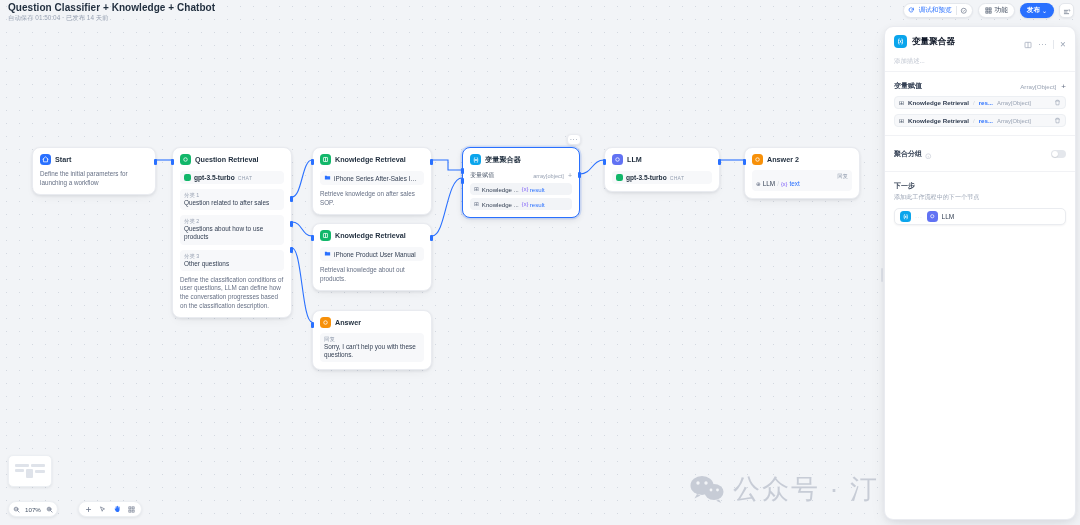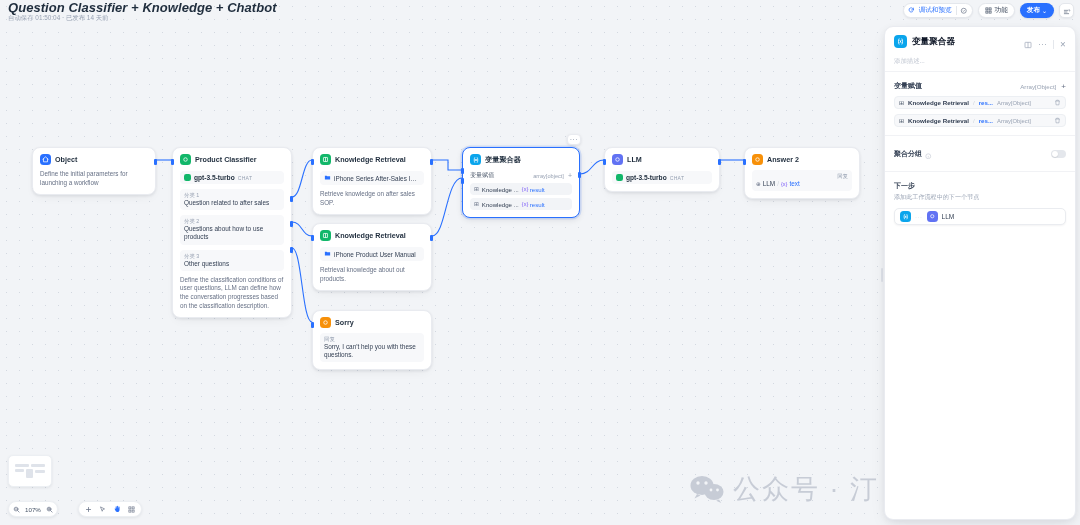--- a/index.html
+++ b/index.html
@@ -22,23 +22,22 @@
 
   
   #topbar {
     position: absolute; top: 0; left: 0; right: 0; height: 25px;
     display: flex; align-items: flex-start; justify-content: space-between;
     padding: 3px 6px 0 8px;
     pointer-events: none;
   }
   .title-wrap { pointer-events: auto; }
   .wf-title {
-    font-size: 13px; font-weight: bold; color: #1f2d3d; letter-spacing: 0.05px;
+    font-size: 10px; font-weight: bold; color: #1f2d3d; letter-spacing: 0.05px;
     line-height: 9px;
-    font-style: italic;
   }
   .wf-sub { font-size: 6.4px; color: #98a2b3; line-height: 9px; margin-top: 1px; }
 
   .topbar-right { pointer-events: auto; display: flex; align-items: center; gap: 5px; }
   .pill {
     height: 15px; border-radius: 8px; background: #fff;
     border: 0.5px solid #e4e7ec;
     box-shadow: 0 1px 2px rgba(16,24,40,.06);
     display: flex; align-items: center; gap: 3px; padding: 0 6px;
     font-size: 6.6px; color: #344054; white-space: nowrap;
@@ -247,34 +246,34 @@
     </svg>
 
     <div class="node" style="left:32px; top:147px; width:124px;">
       <div class="node-head">
         <div class="node-ico ico-blue">
           <svg width="7" height="7" viewBox="0 0 24 24" fill="none" stroke="#fff" stroke-width="2.6" stroke-linecap="round" stroke-linejoin="round">
               <path d="M3 11l9-8 9 8"></path>
               <path d="M5 10v10h14V10"></path>
             </svg>
         </div>
-        <div class="node-title">Object</div>
+        <div class="node-title">Start</div>
       </div>
       <div class="node-desc">Define the initial parameters for launching a workflow</div>
       <div class="port" style="right:-2px; top:11px;"></div>
     </div>
 
     <div class="node" style="left:172px; top:147px; width:120px;">
       <div class="node-head">
         <div class="node-ico ico-green">
           <svg width="7" height="7" viewBox="0 0 24 24" fill="none" stroke="#fff" stroke-width="2.6">
               <circle cx="12" cy="12" r="6"></circle>
             </svg>
         </div>
-        <div class="node-title">Product Classifier</div>
+        <div class="node-title">Question Retrieval</div>
       </div>
 
       <div class="chip">
         <span class="dot-g"></span>
         <span class="mdl">gpt-3.5-turbo</span>
         <span class="badge">CHAT</span>
       </div>
 
       <div class="cls-box">
         <div class="cls-label">分类 1</div>
@@ -343,21 +342,21 @@
       <div class="port" style="right:-2px; top:11px;"></div>
     </div>
 
     <div class="node" style="left:312px; top:310px; width:120px;">
       <div class="node-head">
         <div class="node-ico ico-orange">
           <svg width="7" height="7" viewBox="0 0 24 24" fill="none" stroke="#fff" stroke-width="2.6">
               <circle cx="12" cy="12" r="6"></circle>
             </svg>
         </div>
-        <div class="node-title">Sorry</div>
+        <div class="node-title">Answer</div>
       </div>
       <div class="ans-box">
         <div class="cls-label">回复</div>
         <div class="cls-text">Sorry, I can't help you with these questions.</div>
       </div>
       <div class="port" style="left:-2px; top:11px;"></div>
     </div>
 
     <div class="node-toolbar" style="left:567px; top:134px;">···</div>
 

